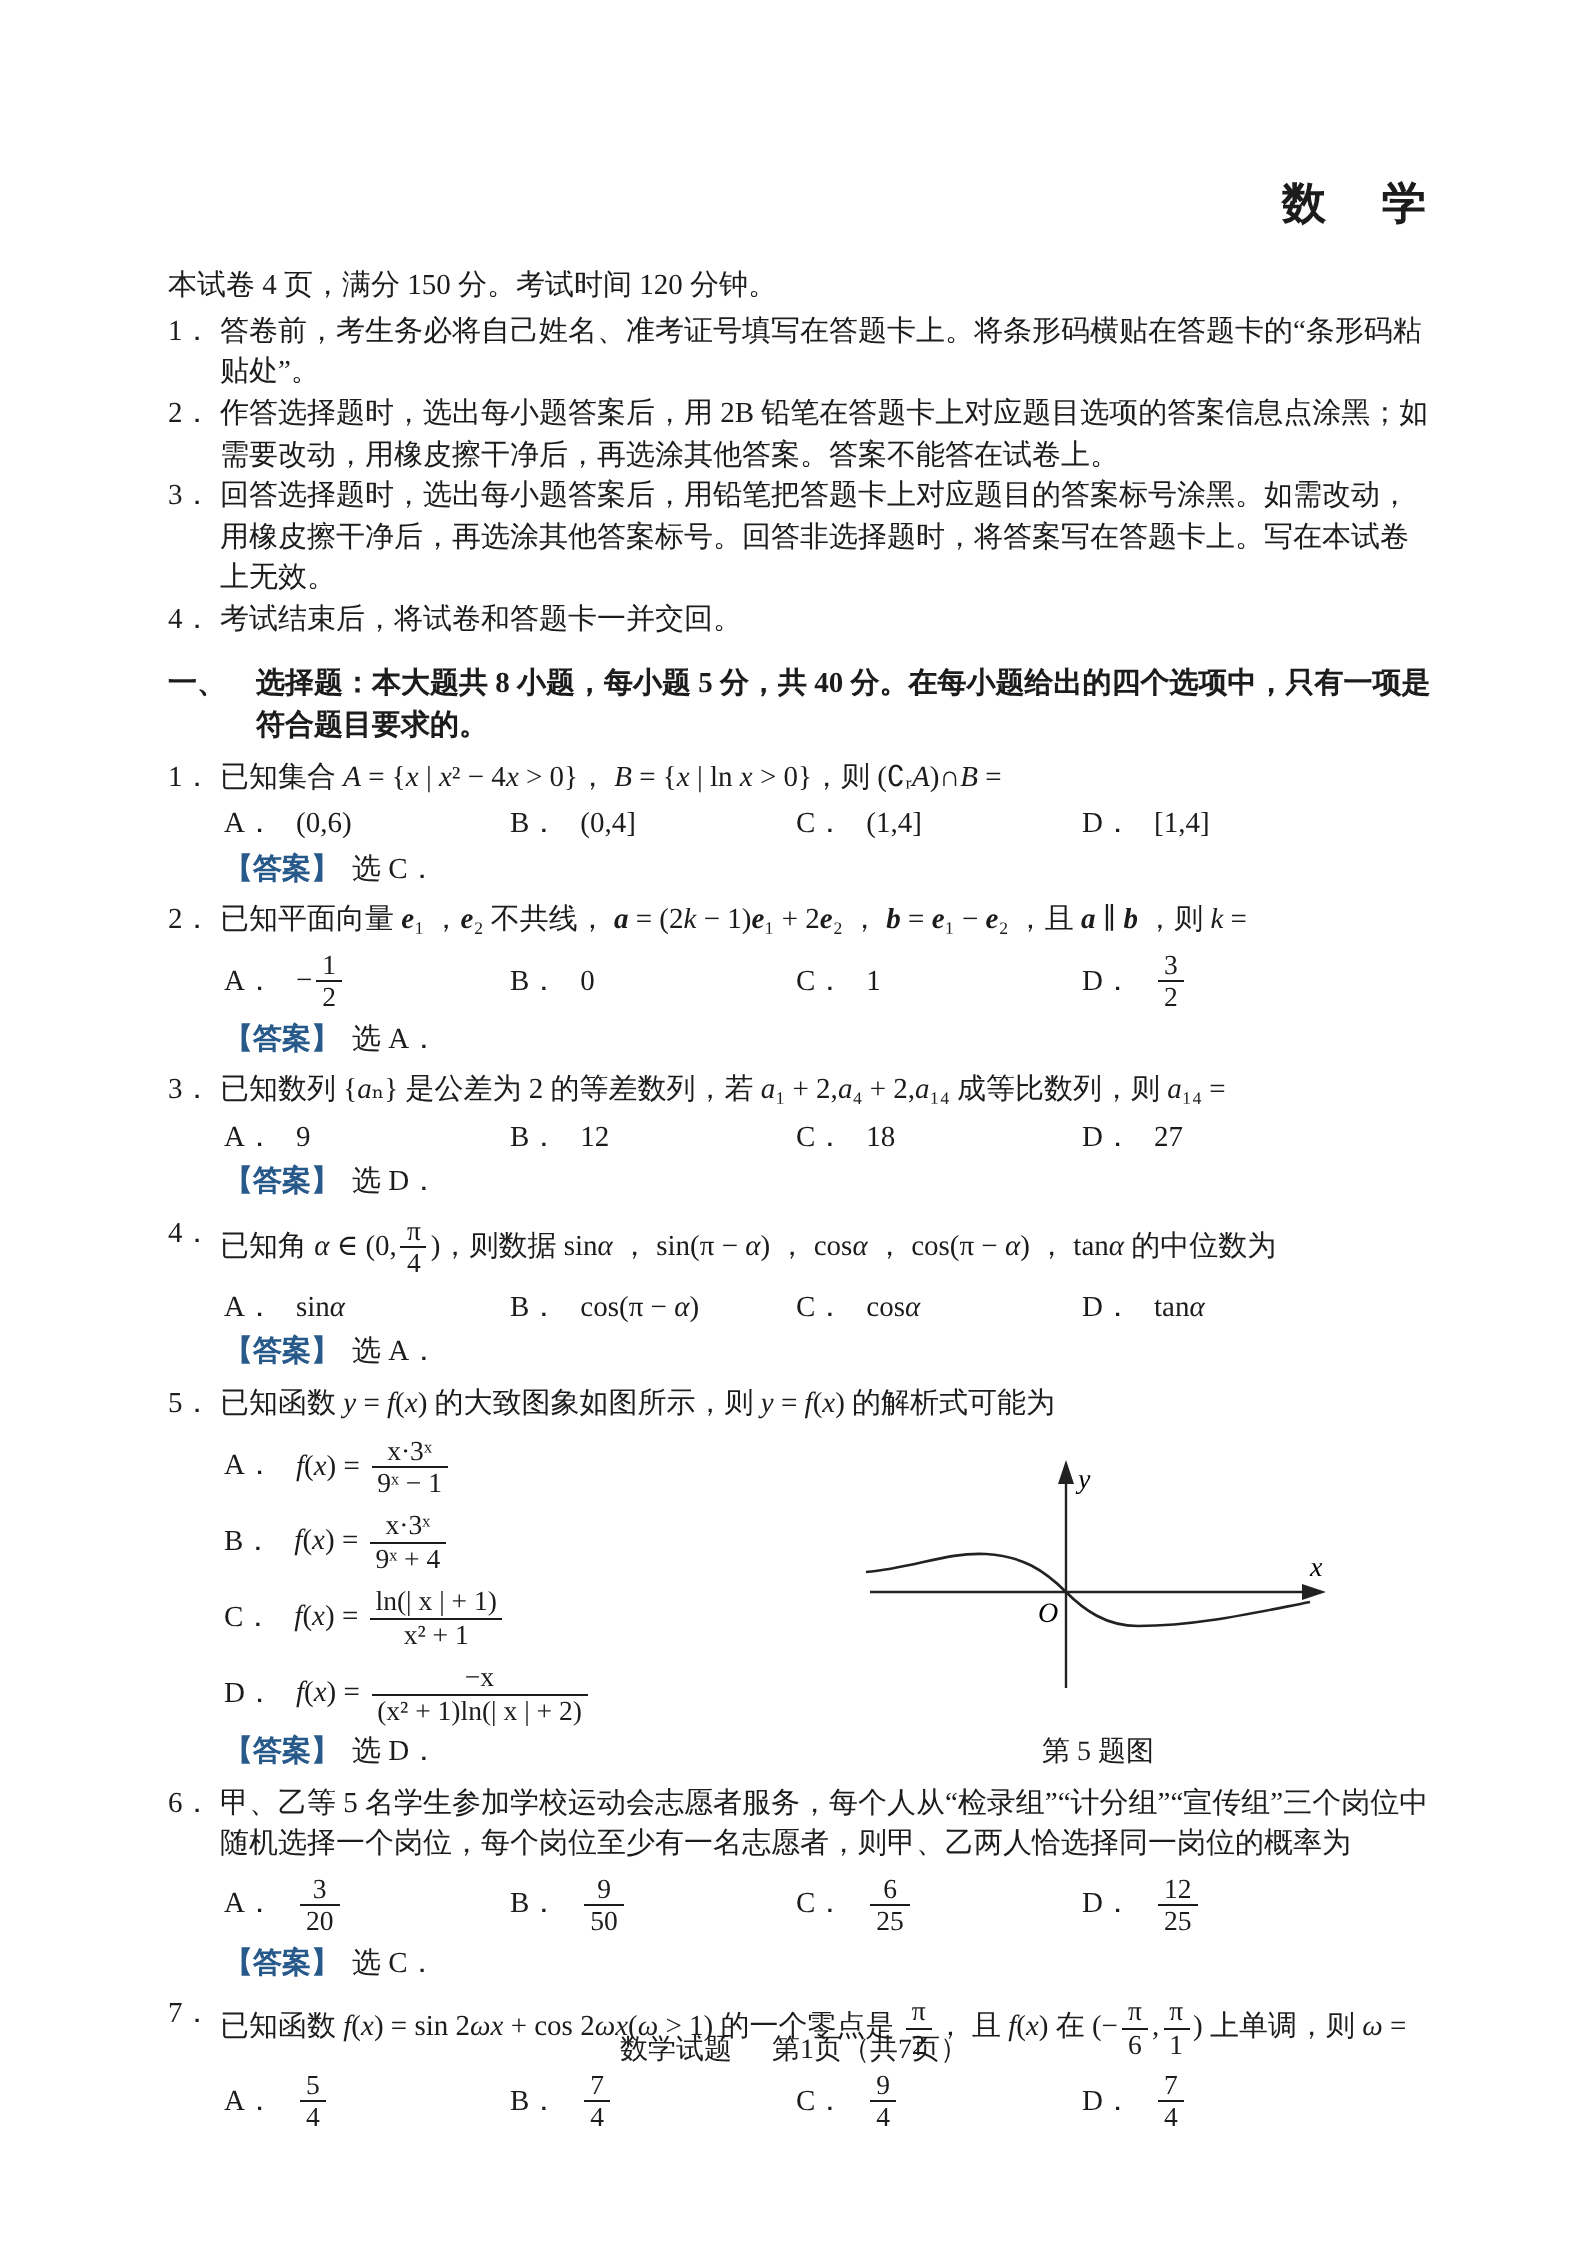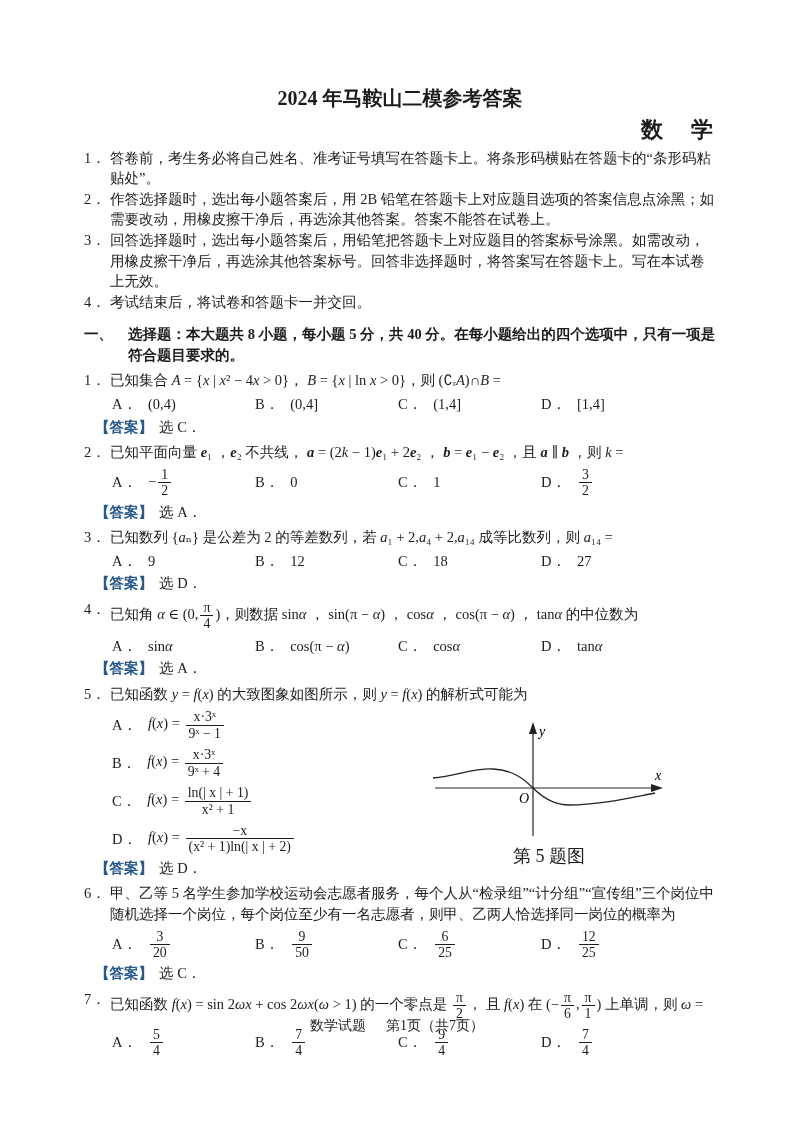--- a/index.html
+++ b/index.html
@@ -23,42 +23,42 @@
   .sec-label{width:34px;flex-shrink:0;}
   .sec-text{flex:1;margin-left:10px;}
   .question{margin-top:5px;}
   .stem-row{display:flex;}
   .qnum{width:26px;flex-shrink:0;}
   .stem{flex:1;}
   .opt-row{display:flex;margin-left:28px;margin-top:3px;align-items:center;}
   .opt{min-width:143px;display:inline-flex;align-items:center;gap:11px;}
   .opt:last-child{min-width:0;}
   .opt-col{margin-left:28px;margin-top:4px;display:flex;align-items:center;gap:11px;}
-  .answer-row{margin-left:11px;margin-top:2px;}
+  .answer-row{margin-left:28px;margin-top:2px;}
   .ans-tag{font-weight:bold;margin-right:6px;}
   i.bold{font-weight:bold;}
   .frac{display:inline-flex;flex-direction:column;text-align:center;vertical-align:middle;margin:1px 2px;line-height:1.12;font-size:0.95em;}
   .fnum{display:block;padding:0 3px;}
   .fden{display:block;padding:0 3px;border-top:1px solid currentColor;}
   .q5-wrap{position:relative;}
   .figure{position:absolute;left:345px;top:34px;width:240px;text-align:center;}
   .figure svg{display:block;}
-  .fig-caption{margin-top:4px;font-size:18px;}
+  .fig-caption{margin-top:19px;font-size:14px;}
   .fig-label{font-style:italic;font-size:14px;font-family:"Liberation Serif",serif;}
   .footer{position:absolute;left:0;top:1016px;width:100%;text-align:center;font-size:14px;}
   .footer span{margin:0 10px;}
 </style>
 </head>
 <body>
 
 <div class="page">
 
-  <div class="doc-title">2024 年马鞍山二模参考答案</div>
   <div class="doc-subject">数　学</div>
 
+  <div class="meta-line">本试卷 4 页，满分 150 分。考试时间 120 分钟。</div>
 
   <div class="notice">
     <div class="notice-items">
       <div class="notice-item">
         <span class="n-num">1．</span>
         <span class="n-text">答卷前，考生务必将自己姓名、准考证号填写在答题卡上。将条形码横贴在答题卡的“条形码粘贴处”。</span>
       </div>
       <div class="notice-item">
         <span class="n-num">2．</span>
         <span class="n-text">作答选择题时，选出每小题答案后，用 2B 铅笔在答题卡上对应题目选项的答案信息点涂黑；如需要改动，用橡皮擦干净后，再选涂其他答案。答案不能答在试卷上。</span>
@@ -80,21 +80,21 @@
   </div>
 
   <div class="question">
     <div class="stem-row">
       <span class="qnum">1．</span>
       <span class="stem">已知集合 <i>A</i> = {<i>x</i> | <i>x</i>² − 4<i>x</i> &gt; 0}， <i>B</i> = {<i>x</i> | ln <i>x</i> &gt; 0}，则 (∁ᵣ<i>A</i>)∩<i>B</i> =</span>
     </div>
     <div class="opt-row">
       <span class="opt">
           <span>A．</span>
-          <span>(0,4)</span>
+          <span>(0,6)</span>
         </span>
       <span class="opt">
           <span>B．</span>
           <span>(0,4]</span>
         </span>
       <span class="opt">
           <span>C．</span>
           <span>(1,4]</span>
         </span>
       <span class="opt">

